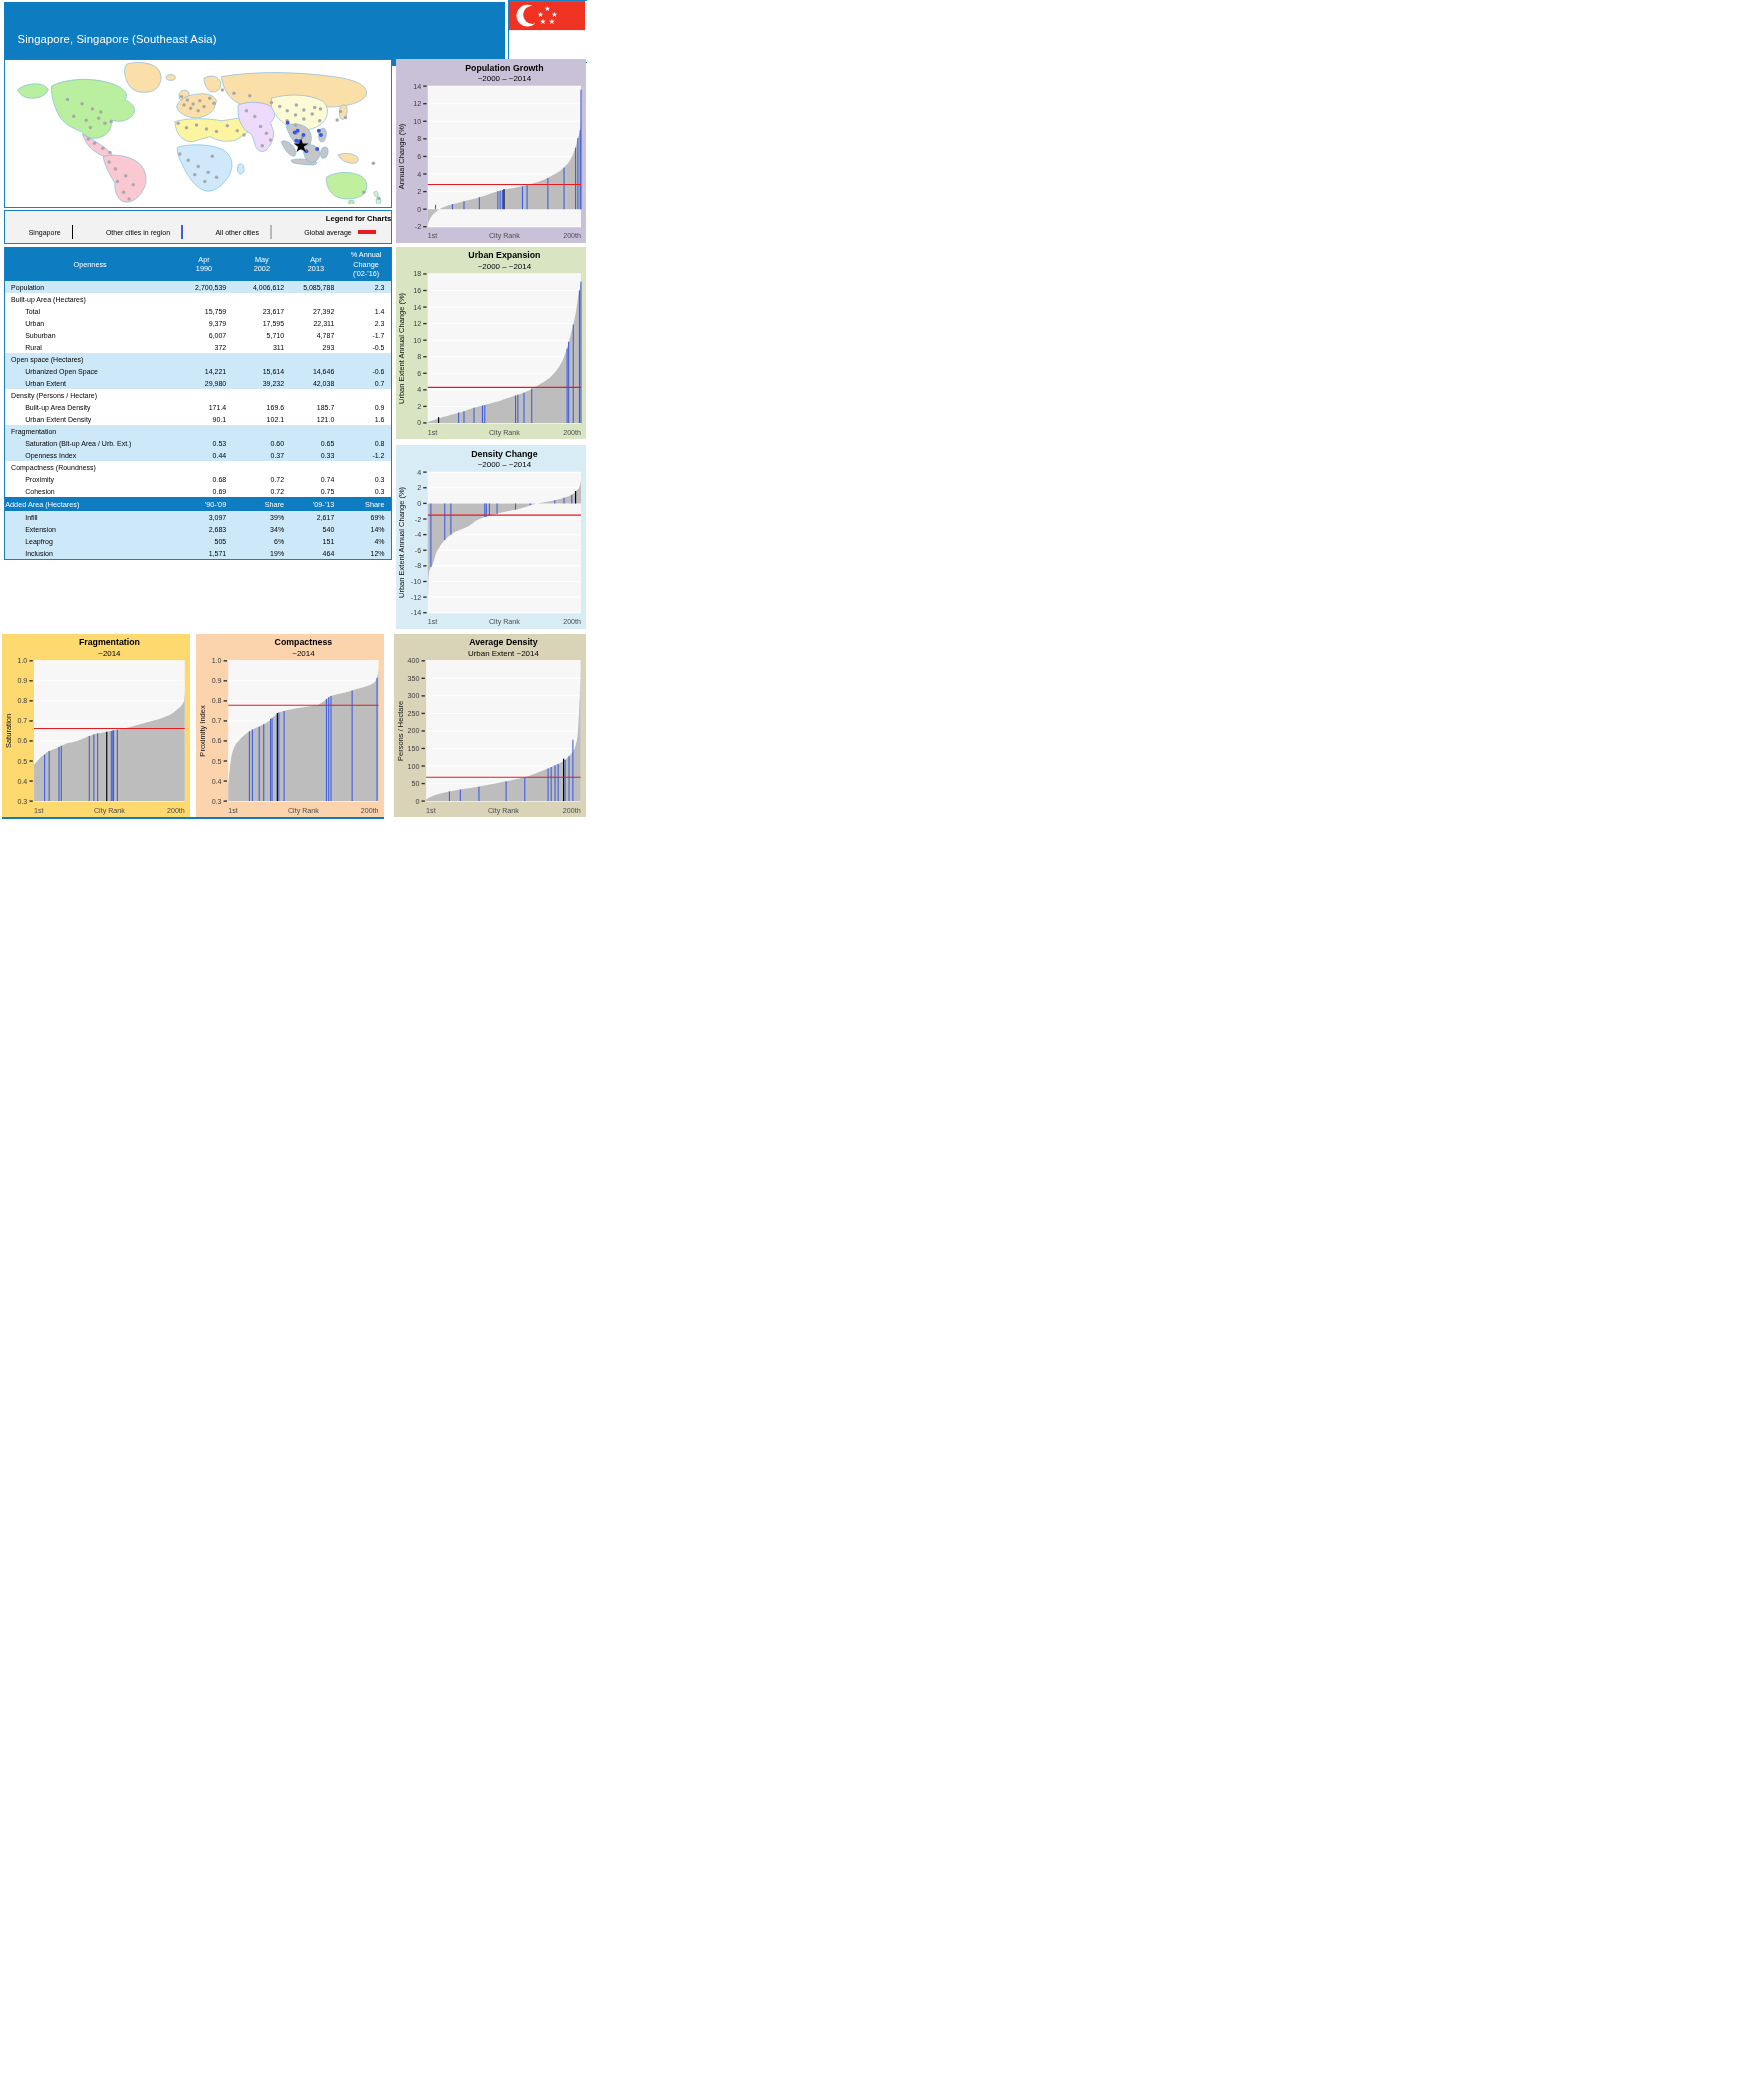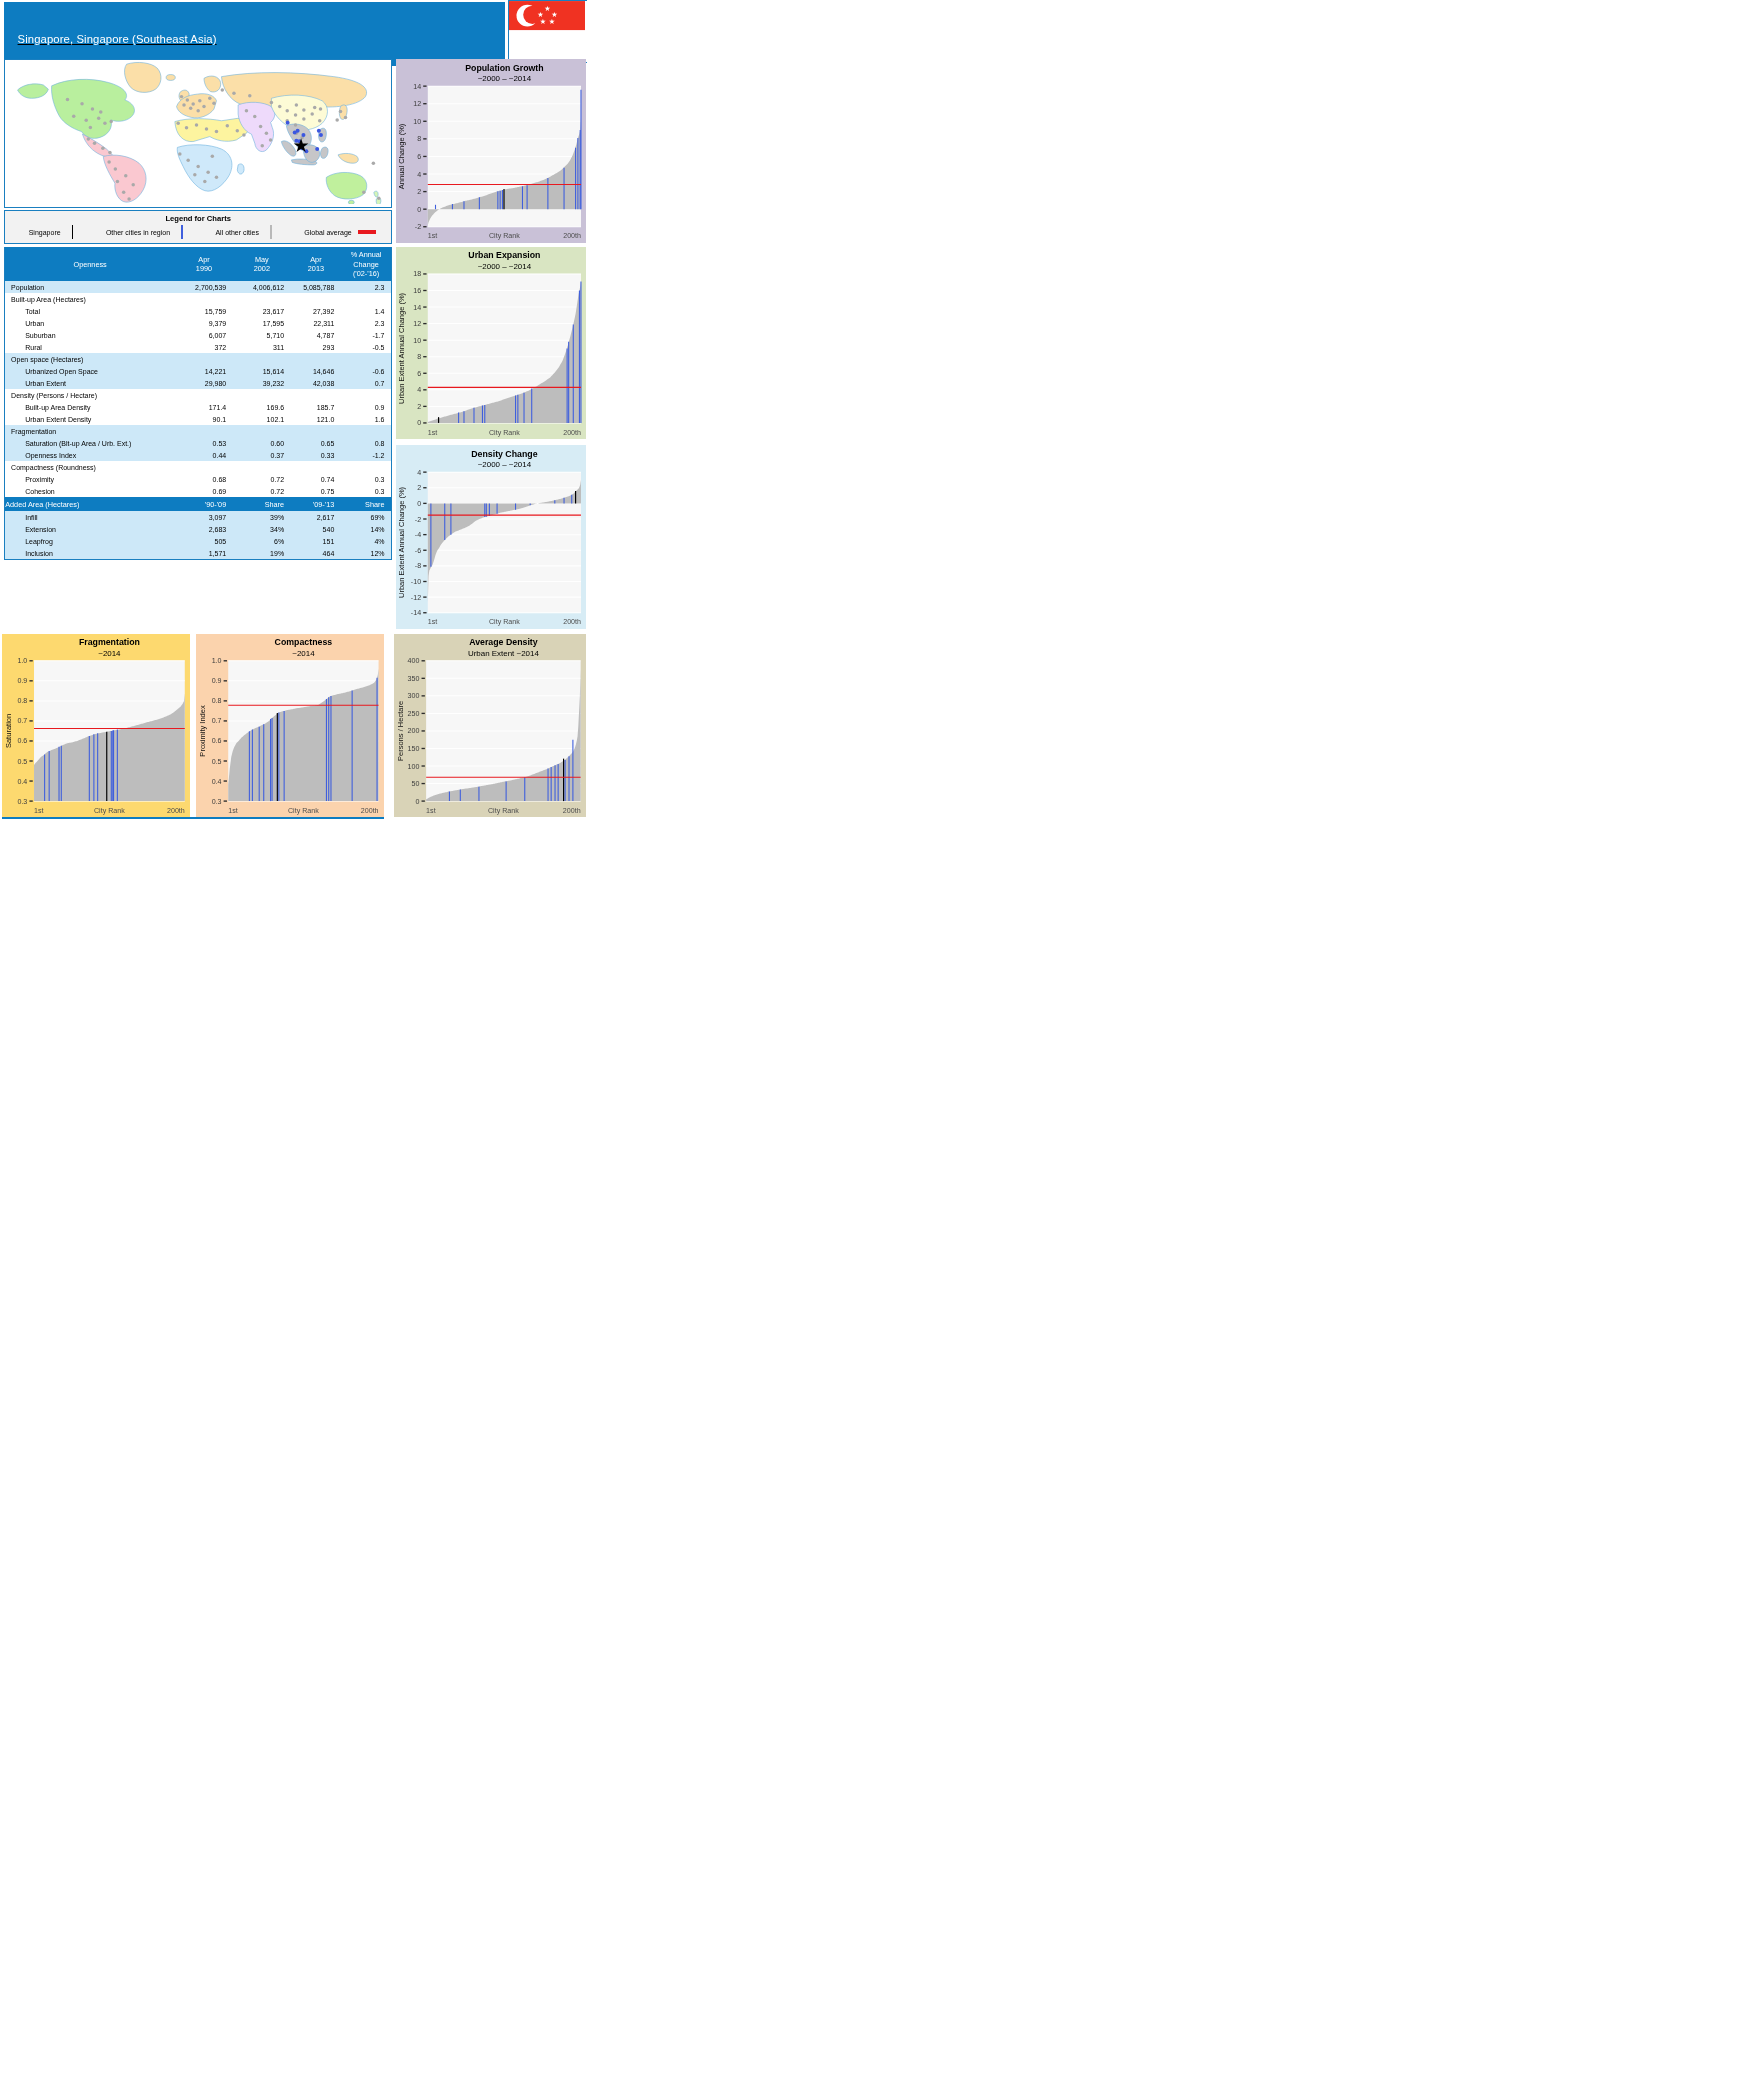--- a/index.html
+++ b/index.html
@@ -3,27 +3,27 @@
 <meta charset="utf-8">
 <style>
   html,body{margin:0;padding:0;}
   body{
     width:587px;height:819px;position:relative;background:#ffffff;
     font-family:"Liberation Sans", sans-serif;color:#000;
     -webkit-font-smoothing:antialiased;
   }
   .abs{position:absolute;}
   
-  #header{left:4.2px;top:1.7px;width:501px;height:64px;background:#0d7cc1;display:flex;align-items:center;text-decoration:underline;}
+  #header{left:4.2px;top:1.7px;width:501px;height:64px;background:#0d7cc1;display:flex;align-items:center;}
   #header .title{color:#fff;font-size:11.3px;padding-left:13.4px;padding-top:11px;letter-spacing:0.1px;}
   #flag{left:508px;top:0;width:78px;height:61px;border:0.8px solid #1a7fc0;background:#fff;}
   
   #mapbox{left:4.2px;top:59px;width:386px;height:147px;border:1.3px solid #1a7fc0;background:#fff;overflow:hidden;}
   #legendbox{left:4.2px;top:210px;width:386px;height:32px;border:1.3px solid #1a7fc0;background:#f2f2f2;}
-  #legendbox .ltitle{text-align:center;font-weight:bold;font-size:7.6px;margin-top:2.9px;}
+  #legendbox .ltitle{text-align:right;font-weight:bold;font-size:7.6px;margin-top:2.9px;}
   #legendbox .lrow{display:flex;justify-content:space-between;align-items:center;padding:2.5px 15px 0 23.5px;}
   .litem{display:flex;align-items:center;font-size:7px;}
   .sym-v{display:inline-block;width:1.7px;height:13.4px;margin-left:11px;}
   .sym-h{display:inline-block;width:18.5px;height:3.4px;margin-left:5.9px;}
   
   #tablewrap{left:4.2px;top:247px;width:386px;border:0.8px solid #1a7fc0;border-top:none;}
   table{border-collapse:collapse;width:100%;table-layout:fixed;}
   td{font-size:7px;padding:2.5px 2.5px;vertical-align:middle;}
   thead td{background:#0d7cc1;color:#fff;text-align:center;white-space:pre-line;font-size:7.3px;padding:3.4px 1.7px;line-height:1.25;}
   td.num{text-align:right;padding-right:6.7px;}

